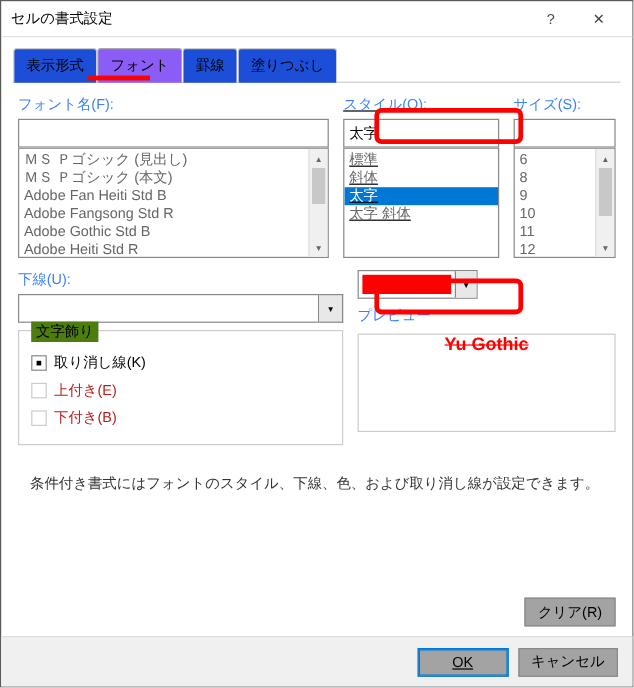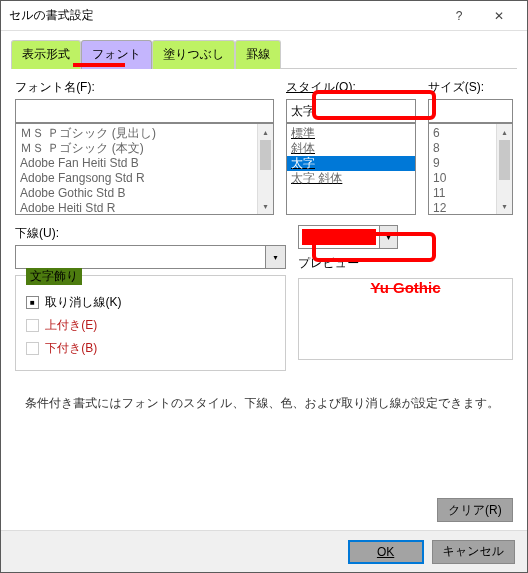--- a/index.html
+++ b/index.html
@@ -3,29 +3,29 @@
 <meta charset="utf-8">
 <style>
   * { box-sizing: border-box; font-family: "Meiryo", "Yu Gothic", sans-serif; }
   body { margin: 0; background: #fff; font-size: 12px; color: #000; }
   .window { width: 528px; height: 573px; border: 1px solid #5a5a5a; background: #fff; position: relative; }
   .titlebar { height: 30px; display: flex; align-items: center; padding: 0 8px; border-bottom: 1px solid #e0e0e0; }
   .titlebar .title { flex: 1; font-size: 12px; }
   .titlebar .btn { width: 40px; height: 28px; display: flex; align-items: center; justify-content: center; color: #444; }
   .tabs { display: flex; padding: 8px 10px 0 10px; }
   .tab { padding: 5px 10px 6px 10px; border: 1px solid #ccc; border-bottom: none; background: #fff; font-size: 12px; margin-right: 0; position: relative; top: 1px; border-radius: 3px 3px 0 0; }
-  .tab.inactive { background: #bef264; color: #000; }
-  .tab.active { background: #c4b5fd; border-color: #aaa; z-index: 2; }
+  .tab.inactive { background: #1d4ed8; color: #000; }
+  .tab.active { background: #8b5cf6; border-color: #aaa; z-index: 2; }
   .tab-underline { position: absolute; left: 72px; top: 62px; width: 52px; height: 4px; background: #ff0000; z-index: 5; }
   .tabpanel { border-top: 1px solid #ccc; margin: 0 10px; padding-top: 10px; }
   .row { display: flex; gap: 12px; padding: 0 4px; }
   .col-font { flex: 1.5; }
   .col-style { width: 130px; text-decoration: underline; }
   .col-size { width: 85px; }
-  .label { color: #000000; font-size: 12px; margin-bottom: 3px; }
+  .label { color: #3b82f6; font-size: 12px; margin-bottom: 3px; }
   .textbox { width: 100%; height: 24px; border: 1px solid #888; background: #fff; padding: 2px 4px; font-size: 12px; position: relative; }
   .listbox { width: 100%; height: 92px; border: 1px solid #888; background: #fff; overflow: hidden; position: relative; }
   .listbox .items { padding: 2px 0; }
   .listbox .item { padding: 0 4px; font-size: 12px; line-height: 15px; color: #666; white-space: nowrap; }
   .listbox .item.sel { background: #0078d7; color: #fff; }
   .scrollbar { position: absolute; right: 0; top: 0; bottom: 0; width: 16px; background: #f0f0f0; border-left: 1px solid #ddd; }
   .scrollbar .arrow { height: 16px; display: flex; align-items: center; justify-content: center; font-size: 8px; color: #666; }
   .scrollbar .thumb { background: #c8c8c8; margin: 0 2px; }
   .highlight-box { position: absolute; border: 4px solid #ff0000; border-radius: 6px; pointer-events: none; z-index: 10; }
   .hl1 { left: 311px; top: 89px; width: 124px; height: 30px; }
@@ -62,22 +62,22 @@
 
   <div class="titlebar">
     <div class="title">セルの書式設定</div>
     <div class="btn">?</div>
     <div class="btn">✕</div>
   </div>
 
   <div class="tabs">
     <div class="tab inactive">表示形式</div>
     <div class="tab active">フォント</div>
+    <div class="tab inactive">罫線</div>
     <div class="tab inactive">塗りつぶし</div>
-    <div class="tab inactive">罫線</div>
   </div>
   <div class="tab-underline"></div>
 
   <div class="tabpanel">
 
     <div class="row">
       <div class="col-font">
         <div class="label">フォント名(F):</div>
         <input class="textbox" value="" style="">
         <div class="listbox">

